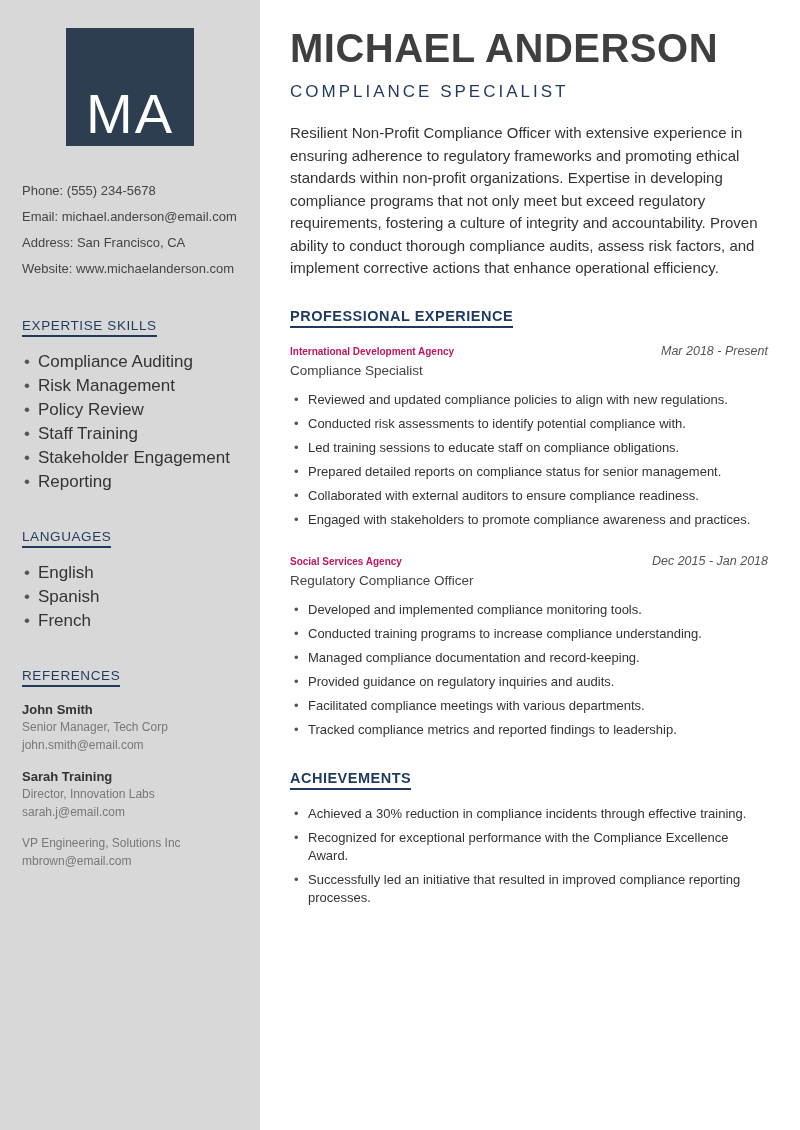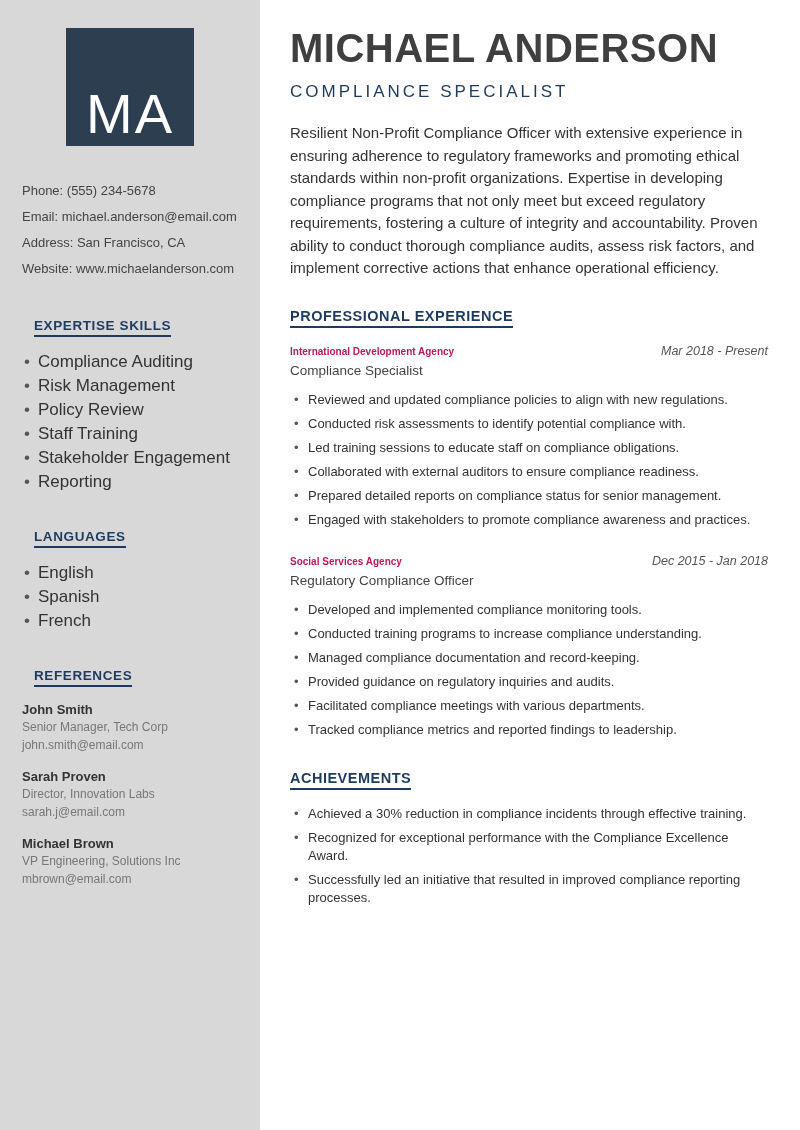--- a/index.html
+++ b/index.html
@@ -35,24 +35,23 @@
   }
   .contact p {
     font-size: 13px;
     color: #444444;
     line-height: 26px;
     white-space: nowrap;
   }
   .side-section { margin-top: 36px; }
   .side-heading {
     font-size: 13.5px;
-    font-weight: bold;
+    font-weight: normal;
     color: #1e3a5f;
     letter-spacing: 0.6px;
-    margin-left: 12px;
   }
   .side-heading span {
     display: inline-block;
     border-bottom: 2px solid #1e3a5f;
     padding-bottom: 2px;
   }
   .side-list { list-style: none; margin-top: 12px; }
   .side-list li {
     font-size: 17px;
     color: #333333;
@@ -189,27 +188,26 @@
     <section class="side-section">
       <h3 class="side-heading"><span>REFERENCES</span></h3>
 
       <div class="ref-block">
         <div class="ref-name">John Smith</div>
         <div class="ref-title">Senior Manager, Tech Corp</div>
         <div class="ref-email">john.smith@email.com</div>
       </div>
 
       <div class="ref-block">
-        <div class="ref-name">Sarah Proven</div>
+        <div class="ref-name">Sarah Training</div>
         <div class="ref-title">Director, Innovation Labs</div>
         <div class="ref-email">sarah.j@email.com</div>
       </div>
 
       <div class="ref-block">
-        <div class="ref-name">Michael Brown</div>
         <div class="ref-title">VP Engineering, Solutions Inc</div>
         <div class="ref-email">mbrown@email.com</div>
       </div>
     </section>
 
   </aside>
 
   <main class="main">
 
     <h1 class="person-name">MICHAEL ANDERSON</h1>
@@ -223,22 +221,22 @@
       <article class="job">
         <div class="job-header">
           <span class="company">International Development Agency</span>
           <span class="dates">Mar 2018 - Present</span>
         </div>
         <div class="role">Compliance Specialist</div>
         <ul class="bullet-list">
           <li>Reviewed and updated compliance policies to align with new regulations.</li>
           <li>Conducted risk assessments to identify potential compliance with.</li>
           <li>Led training sessions to educate staff on compliance obligations.</li>
+          <li>Prepared detailed reports on compliance status for senior management.</li>
           <li>Collaborated with external auditors to ensure compliance readiness.</li>
-          <li>Prepared detailed reports on compliance status for senior management.</li>
           <li>Engaged with stakeholders to promote compliance awareness and practices.</li>
         </ul>
       </article>
 
       <article class="job" style="margin-top:22px;">
         <div class="job-header">
           <span class="company">Social Services Agency</span>
           <span class="dates">Dec 2015 - Jan 2018</span>
         </div>
         <div class="role">Regulatory Compliance Officer</div>

